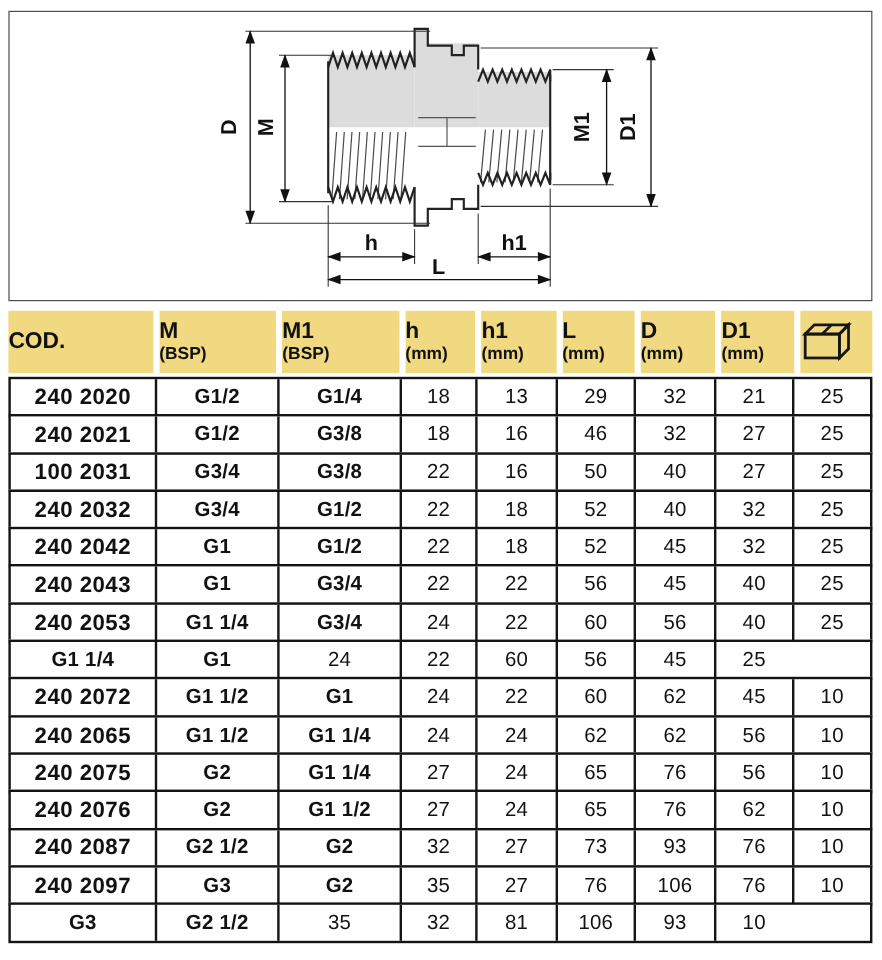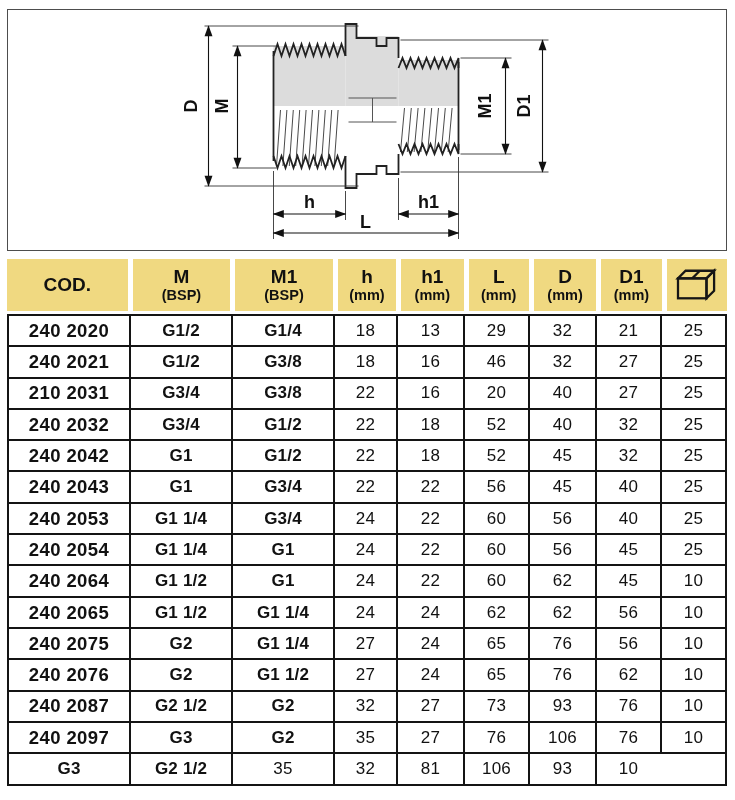--- a/index.html
+++ b/index.html
@@ -31,21 +31,21 @@
   .dim-table { margin-top: 8px; }
   .thead {
     display: grid;
     grid-template-columns: var(--cols);
     height: 52px;
     margin-bottom: 3px;
   }
   .th {
     background: #F0D981;
     display: flex; flex-direction: column;
-    align-items: center; justify-content: center;
+    justify-content: center;
     line-height: 1.05;
   }
   .th + .th { border-left: 5px solid #ffffff; }
   .th-label { font-weight: bold; font-size: 19px; }
   .th-sub   { font-weight: bold; font-size: 14.5px; margin-top: 1px; }
   .tbody { }
   .trow {
     display: grid;
     grid-template-columns: var(--cols);
     height: 33.8px;
@@ -234,26 +234,26 @@
     <div class="td strong">G3/8</div>
     <div class="td">18</div>
     <div class="td">16</div>
     <div class="td">46</div>
     <div class="td">32</div>
     <div class="td">27</div>
     <div class="td">25</div>
   </div>
 
   <div class="trow">
-    <div class="td strong cod">210 2031</div>
+    <div class="td strong cod">100 2031</div>
     <div class="td strong">G3/4</div>
     <div class="td strong">G3/8</div>
     <div class="td">22</div>
     <div class="td">16</div>
-    <div class="td">20</div>
+    <div class="td">50</div>
     <div class="td">40</div>
     <div class="td">27</div>
     <div class="td">25</div>
   </div>
 
   <div class="trow">
     <div class="td strong cod">240 2032</div>
     <div class="td strong">G3/4</div>
     <div class="td strong">G1/2</div>
     <div class="td">22</div>
@@ -294,33 +294,32 @@
     <div class="td strong">G3/4</div>
     <div class="td">24</div>
     <div class="td">22</div>
     <div class="td">60</div>
     <div class="td">56</div>
     <div class="td">40</div>
     <div class="td">25</div>
   </div>
 
   <div class="trow">
-    <div class="td strong cod">240 2054</div>
     <div class="td strong">G1 1/4</div>
     <div class="td strong">G1</div>
     <div class="td">24</div>
     <div class="td">22</div>
     <div class="td">60</div>
     <div class="td">56</div>
     <div class="td">45</div>
     <div class="td">25</div>
   </div>
 
   <div class="trow">
-    <div class="td strong cod">240 2064</div>
+    <div class="td strong cod">240 2072</div>
     <div class="td strong">G1 1/2</div>
     <div class="td strong">G1</div>
     <div class="td">24</div>
     <div class="td">22</div>
     <div class="td">60</div>
     <div class="td">62</div>
     <div class="td">45</div>
     <div class="td">10</div>
   </div>
 

